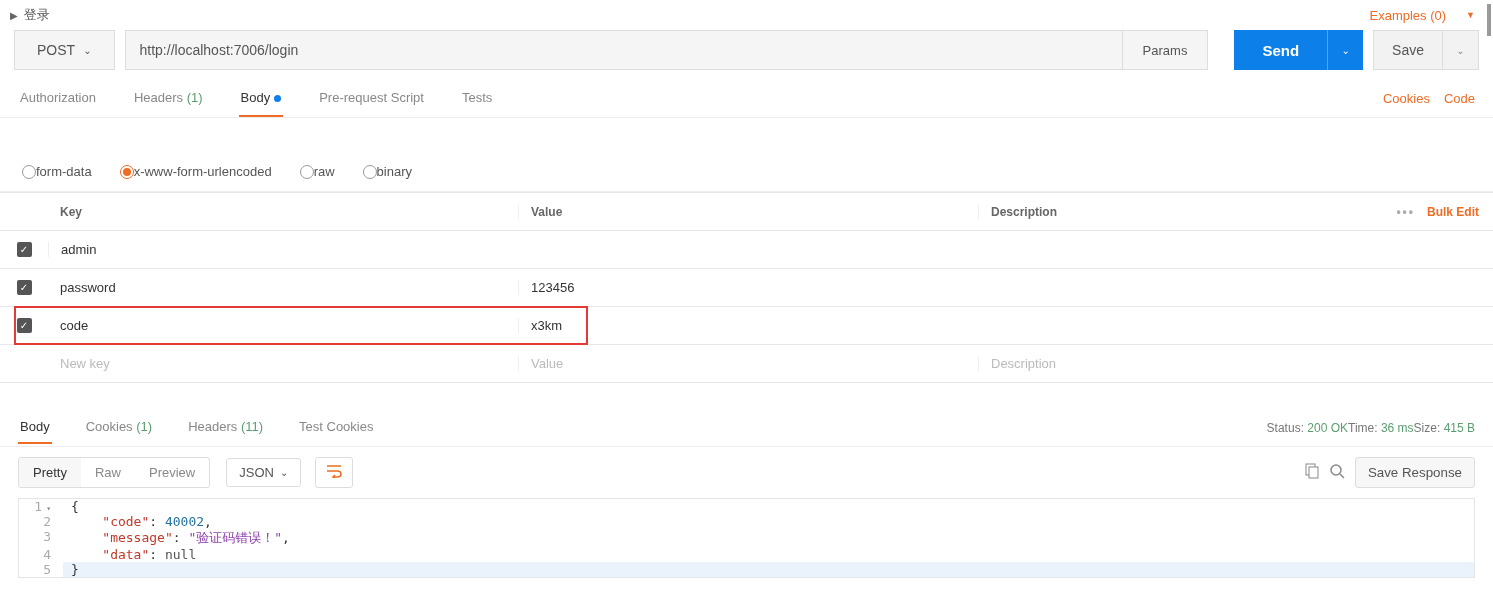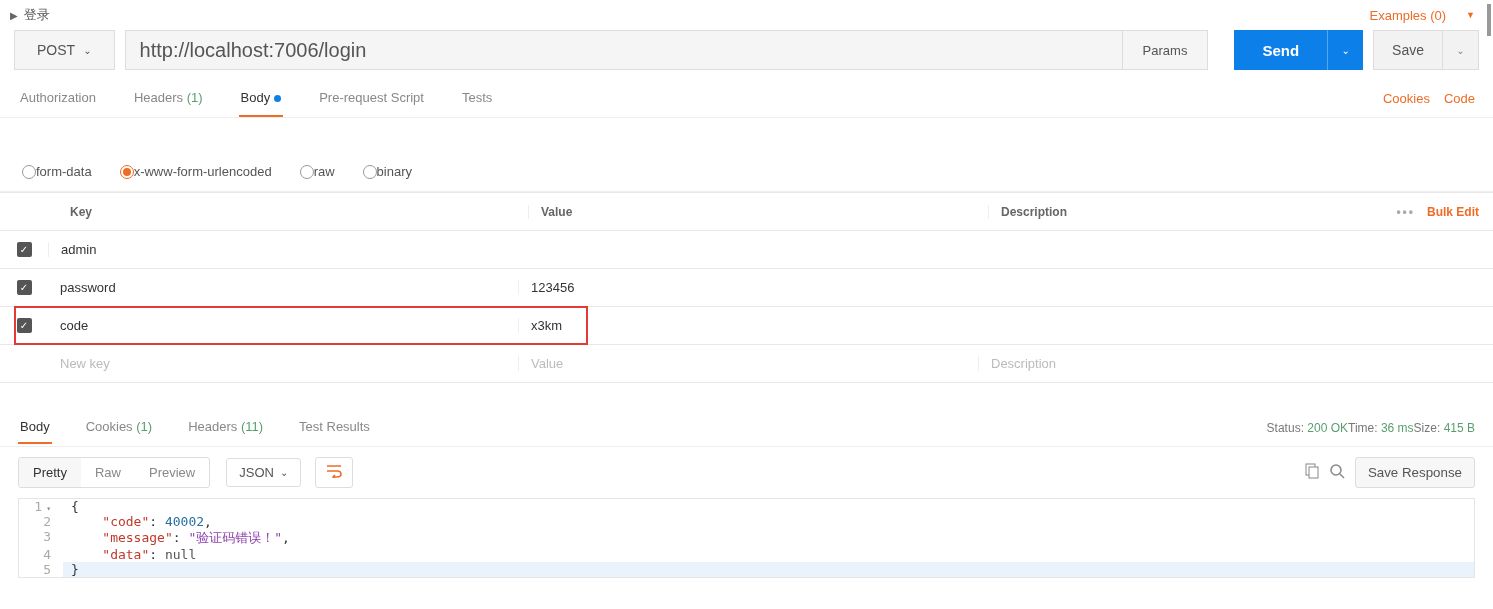--- a/index.html
+++ b/index.html
@@ -9,21 +9,21 @@
 .header-top { display: flex; justify-content: space-between; align-items: center; padding: 6px 18px 6px 10px; }
 .header-top .title-wrap { display: flex; align-items: center; gap: 6px; color: #555; }
 .header-top .triangle { color: #666; font-size: 10px; }
 .examples { color: #ee6c25; cursor: pointer; display: flex; align-items: center; gap: 20px; }
 .examples .tri-down { font-size: 9px; }
 .tab-scroll-bar { width: 4px; height: 32px; background: #999; position: absolute; right: 2px; top: 4px; }
 
 
 .reqbar { display: flex; gap: 10px; padding: 0 14px 10px 14px; align-items: center; }
 .method-sel { border: 1px solid #ddd; background: #f5f5f5; padding: 0 22px; display: flex; align-items: center; gap: 8px; cursor: pointer; height: 40px; font-size: 14px; color: #555; }
-.url-input { flex: 1; border: 1px solid #ddd; background: #f5f5f5; padding: 0 14px; height: 40px; font-size: 20px; color: #555; display: flex; align-items: center; }
+.url-input { flex: 1; border: 1px solid #ddd; background: #f5f5f5; padding: 0 14px; height: 40px; font-size: 14px; color: #555; display: flex; align-items: center; }
 .params-btn { border: 1px solid #ddd; border-left: none; background: #f5f5f5; padding: 0 20px; height: 40px; display: flex; align-items: center; cursor: pointer; color: #555; margin-left: -10px; }
 .send-btn-wrap { display: flex; }
 .send-btn { background: #0d7fe9; color: #ffffff; border: none; padding: 0 28px; height: 40px; font-size: 15px; font-weight: 600; cursor: pointer; margin-left: 16px; }
 .send-dd { background: #0d7fe9; border: none; border-left: 1px solid rgba(255,255,255,0.3); color: #fff; width: 36px; height: 40px; cursor: pointer; display: flex; align-items: center; justify-content: center; }
 .save-btn-wrap { display: flex; }
 .save-btn { background: #f2f2f2; border: 1px solid #ddd; padding: 0 18px; height: 40px; cursor: pointer; color: #555; font-size: 14px; }
 .save-dd { background: #f2f2f2; border: 1px solid #ddd; border-left: none; width: 36px; height: 40px; cursor: pointer; display: flex; align-items: center; justify-content: center; color: #888; }
 
 
 .req-tabs { display: flex; align-items: center; justify-content: space-between; padding: 0 18px; border-bottom: 1px solid #eee; }
@@ -38,21 +38,21 @@
 
 .body-types { display: flex; gap: 28px; padding: 12px 22px; border-bottom: 1px solid #eee; align-items: center; }
 .radio-item { display: flex; align-items: center; cursor: pointer; color: #555; margin-top: 34px; }
 .radio { width: 14px; height: 14px; border: 1px solid #999; border-radius: 50%; display: inline-block; position: relative; }
 .radio.checked::after { content: ''; width: 8px; height: 8px; background: #ee6c25; border-radius: 50%; position: absolute; top: 2px; left: 2px; }
 .radio.checked { border-color: #ee6c25; }
 
 
 .ptable { border-top: 1px solid #e8e8e8; }
 .ptable .thead, .ptable .trow { display: flex; border-bottom: 1px solid #e8e8e8; align-items: center; min-height: 38px; }
-.ptable .thead { color: #666; font-weight: 600; font-size: 12px; background: #fff; padding-left: 10px; }
+.ptable .thead { color: #666; font-weight: 600; font-size: 12px; background: #fff; }
 .ptable .chk-col { width: 48px; display: flex; justify-content: center; }
 .ptable .key-col { width: 470px; padding: 0 12px; }
 .ptable .val-col { width: 460px; padding: 0 12px; border-left: 1px solid #eee; }
 .ptable .desc-col { flex: 1; padding: 0 12px; border-left: 1px solid #eee; }
 .ptable .actions-col { width: 120px; display: flex; justify-content: flex-end; align-items: center; gap: 12px; padding-right: 14px; }
 .ptable .dots { color: #aaa; letter-spacing: 2px; cursor: pointer; }
 .ptable .bulk { color: #ee6c25; cursor: pointer; }
 .ptable .ph { color: #bbb; }
 .chkbox { width: 15px; height: 15px; background: #555; border-radius: 2px; display: flex; align-items: center; justify-content: center; color: #fff; font-size: 10px; }
 .highlight-row { position: relative; }
@@ -214,21 +214,21 @@
     <div class="desc-col ph">Description</div>
     <div class="actions-col"></div>
   </div>
 </div>
 
 <div class="resp-tabs">
   <div class="resp-tabs-left">
     <div class="sptab active"><span>Body</span></div>
     <div class="sptab"><span>Cookies</span> <span class="cnt">(1)</span></div>
     <div class="sptab"><span>Headers</span> <span class="cnt">(11)</span></div>
-    <div class="sptab"><span>Test Results</span></div>
+    <div class="sptab"><span>Test Cookies</span></div>
   </div>
   <div class="resp-status">
     <span><span>Status:</span> <span class="val">200 OK</span></span>
     <span><span>Time:</span> <span class="val">36 ms</span></span>
     <span><span>Size:</span> <span class="val">415 B</span></span>
   </div>
 </div>
 
 <div class="resp-tools">
   <div class="resp-tools-left">

